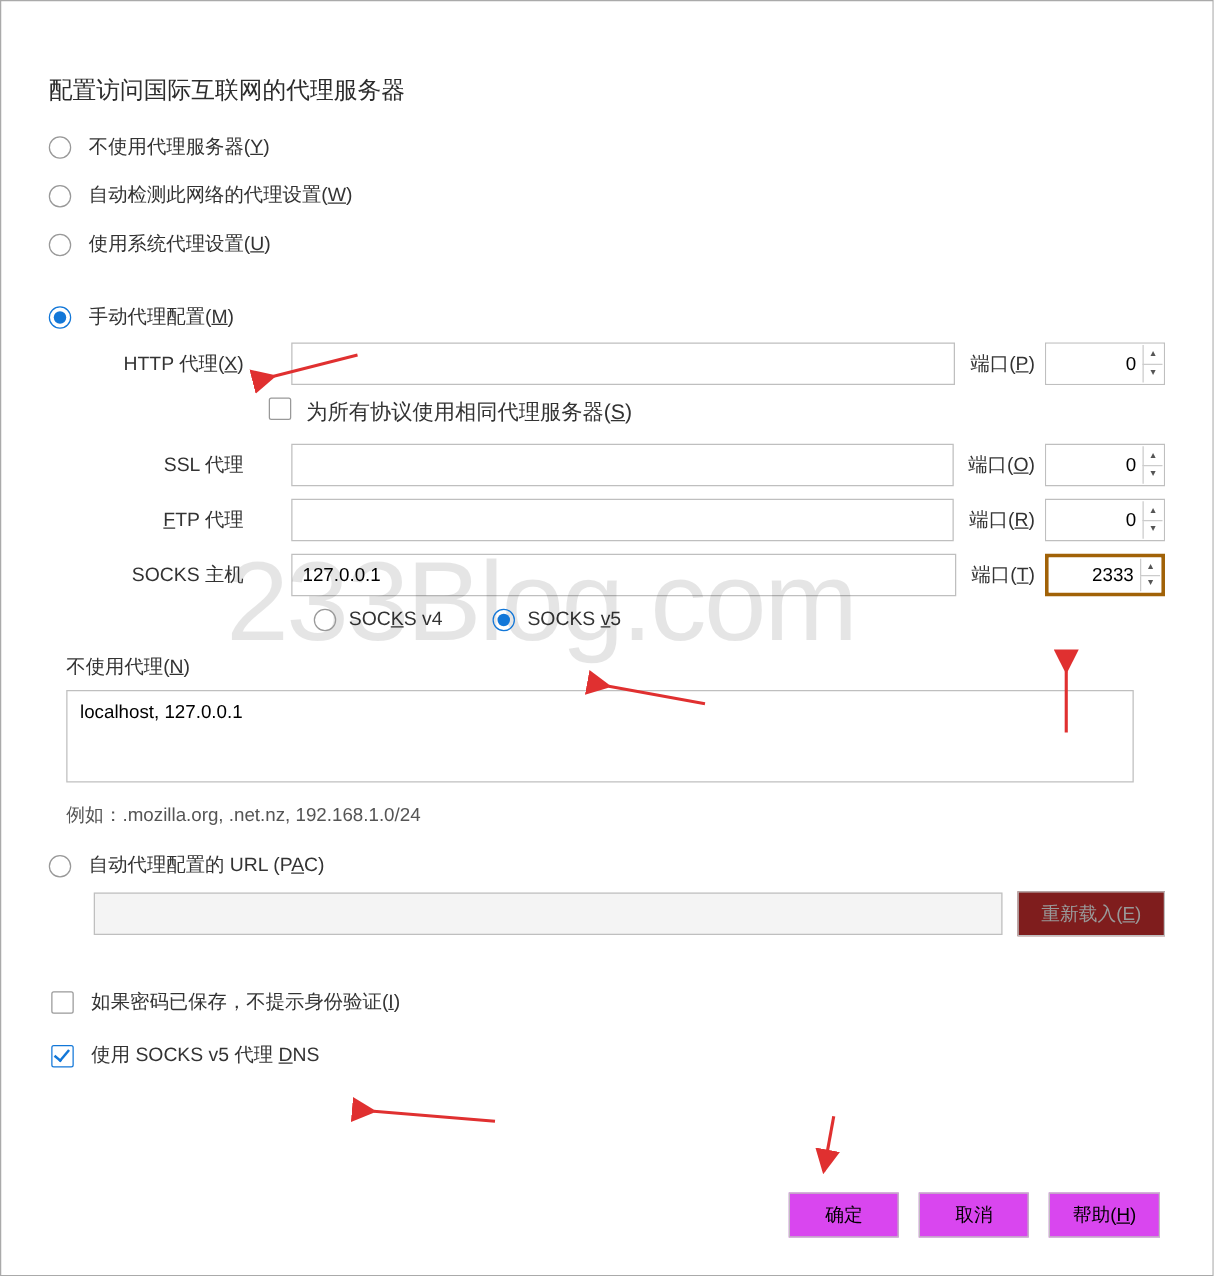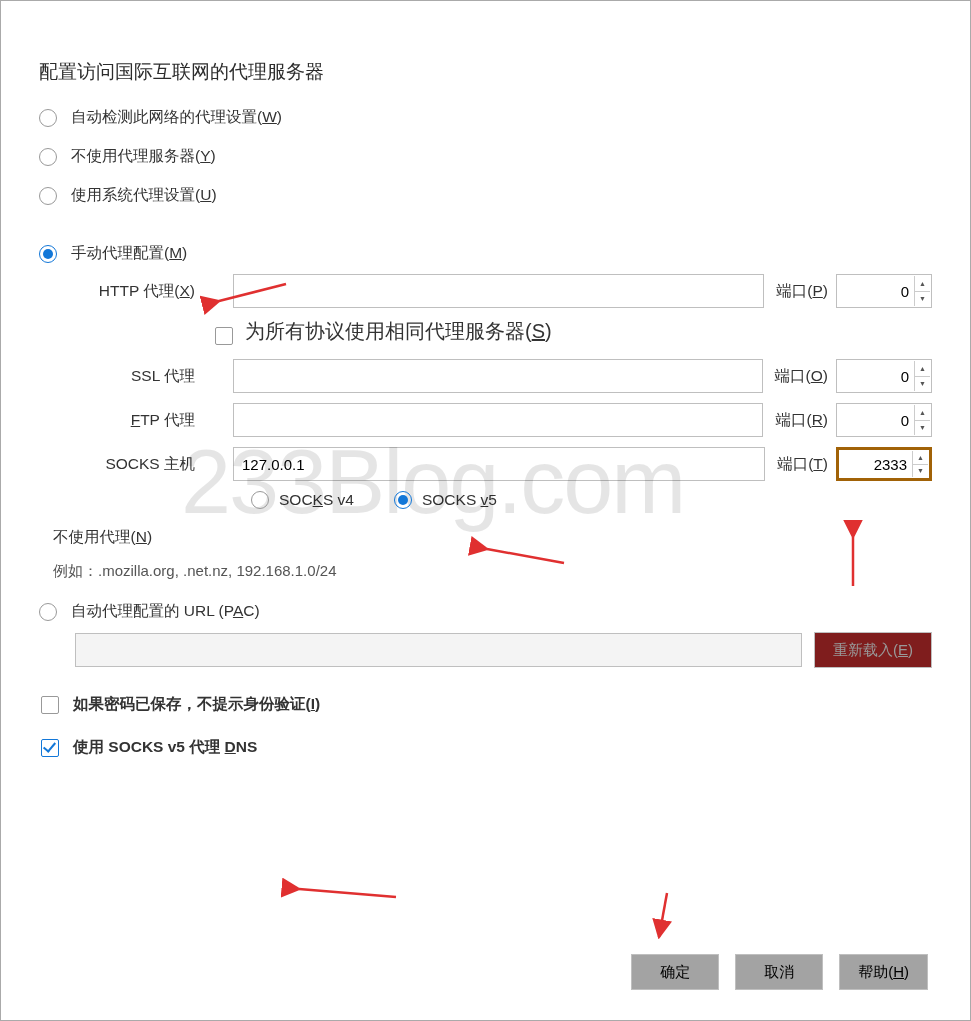--- a/index.html
+++ b/index.html
@@ -135,23 +135,23 @@
     width: 16px;
     display:flex; flex-direction:column;
   }
   .spinner div {
     flex:1; font-size:7px; line-height:1;
     display:flex; align-items:center; justify-content:center;
     color:#555; border-left:1px solid #ccc; cursor:pointer;
   }
   .spinner div:first-child { border-bottom:1px solid #ccc; }
   .subrow {
-    display:flex; align-items:flex-end;
+    display:flex; align-items:flex-start;
     margin: 4px 0 14px 140px;
-    font-size:20px;
+    font-size:17px;
   }
   .subrow .checkbox { width:18px; height:18px; margin-right:12px; }
   .socks-version {
     display:flex; align-items:center;
     margin: 6px 0 18px 176px;
     gap: 40px;
     font-size:15.5px;
   }
   .socks-version .opt { display:flex; align-items:center; }
   .socks-version .radio { margin-right:10px; }
@@ -178,29 +178,28 @@
     display:flex; align-items:center;
     margin-left: 36px;
     margin-top: 10px;
     gap: 12px;
   }
   .pac-input { flex:1; height:34px; }
   .btn {
     height: 36px;
     padding: 0 18px;
     border: 1px solid #bfbfbf;
-    background: #a3a3a3;
+    background: #d946ef;
     font-size: 15px;
     cursor: pointer;
   }
   .btn:disabled { color:#999; cursor:default; background:#7f1d1d; }
   .bottom-checks {
-    margin-top: 26px;
+    margin-top: 42px;
     margin-left: 2px;
-    font-weight: bold;
   }
   .bottom-checks .check-row { margin-bottom: 22px; }
   .buttons {
     position:absolute;
     right: 42px;
     bottom: 30px;
     display:flex;
     gap: 16px;
   }
   .buttons .btn { min-width: 88px; }
@@ -232,28 +231,28 @@
   <div class="content">
 
     <div class="watermark">233Blog.com</div>
 
     <div class="section-title">配置访问国际互联网的代理服务器</div>
 
     
     <div class="radio-row">
       <div class="radio"></div>
       <span>
-        <span>自动检测此网络的代理设置(</span><span class="under">W</span><span>)</span>
+        <span>不使用代理服务器(</span><span class="under">Y</span><span>)</span>
       </span>
     </div>
 
     <div class="radio-row">
       <div class="radio"></div>
       <span>
-        <span>不使用代理服务器(</span><span class="under">Y</span><span>)</span>
+        <span>自动检测此网络的代理设置(</span><span class="under">W</span><span>)</span>
       </span>
     </div>
 
     <div class="radio-row">
       <div class="radio"></div>
       <span>
         <span>使用系统代理设置(</span><span class="under">U</span><span>)</span>
       </span>
     </div>
 
@@ -380,20 +379,21 @@
             </defs>
         <line x1="12" y1="55" x2="12" y2="6" stroke="#e03030" stroke-width="2.5" marker-end="url(#ah3)"></line>
           </svg>
       </div>
 
     </div>
 
     <div class="noproxy-label">
       <span>不使用代理(</span><span class="under">N</span><span>)</span>
     </div>
+    <textarea class="textarea" style="">localhost, 127.0.0.1</textarea>
     <div class="example">例如：.mozilla.org, .net.nz, 192.168.1.0/24</div>
 
     <div class="radio-row" style="margin-bottom:10px;">
       <div class="radio"></div>
       <span>
         <span>自动代理配置的 URL  (P</span><span class="under">A</span><span>C)</span>
       </span>
     </div>
 
     <div class="pac-row">

